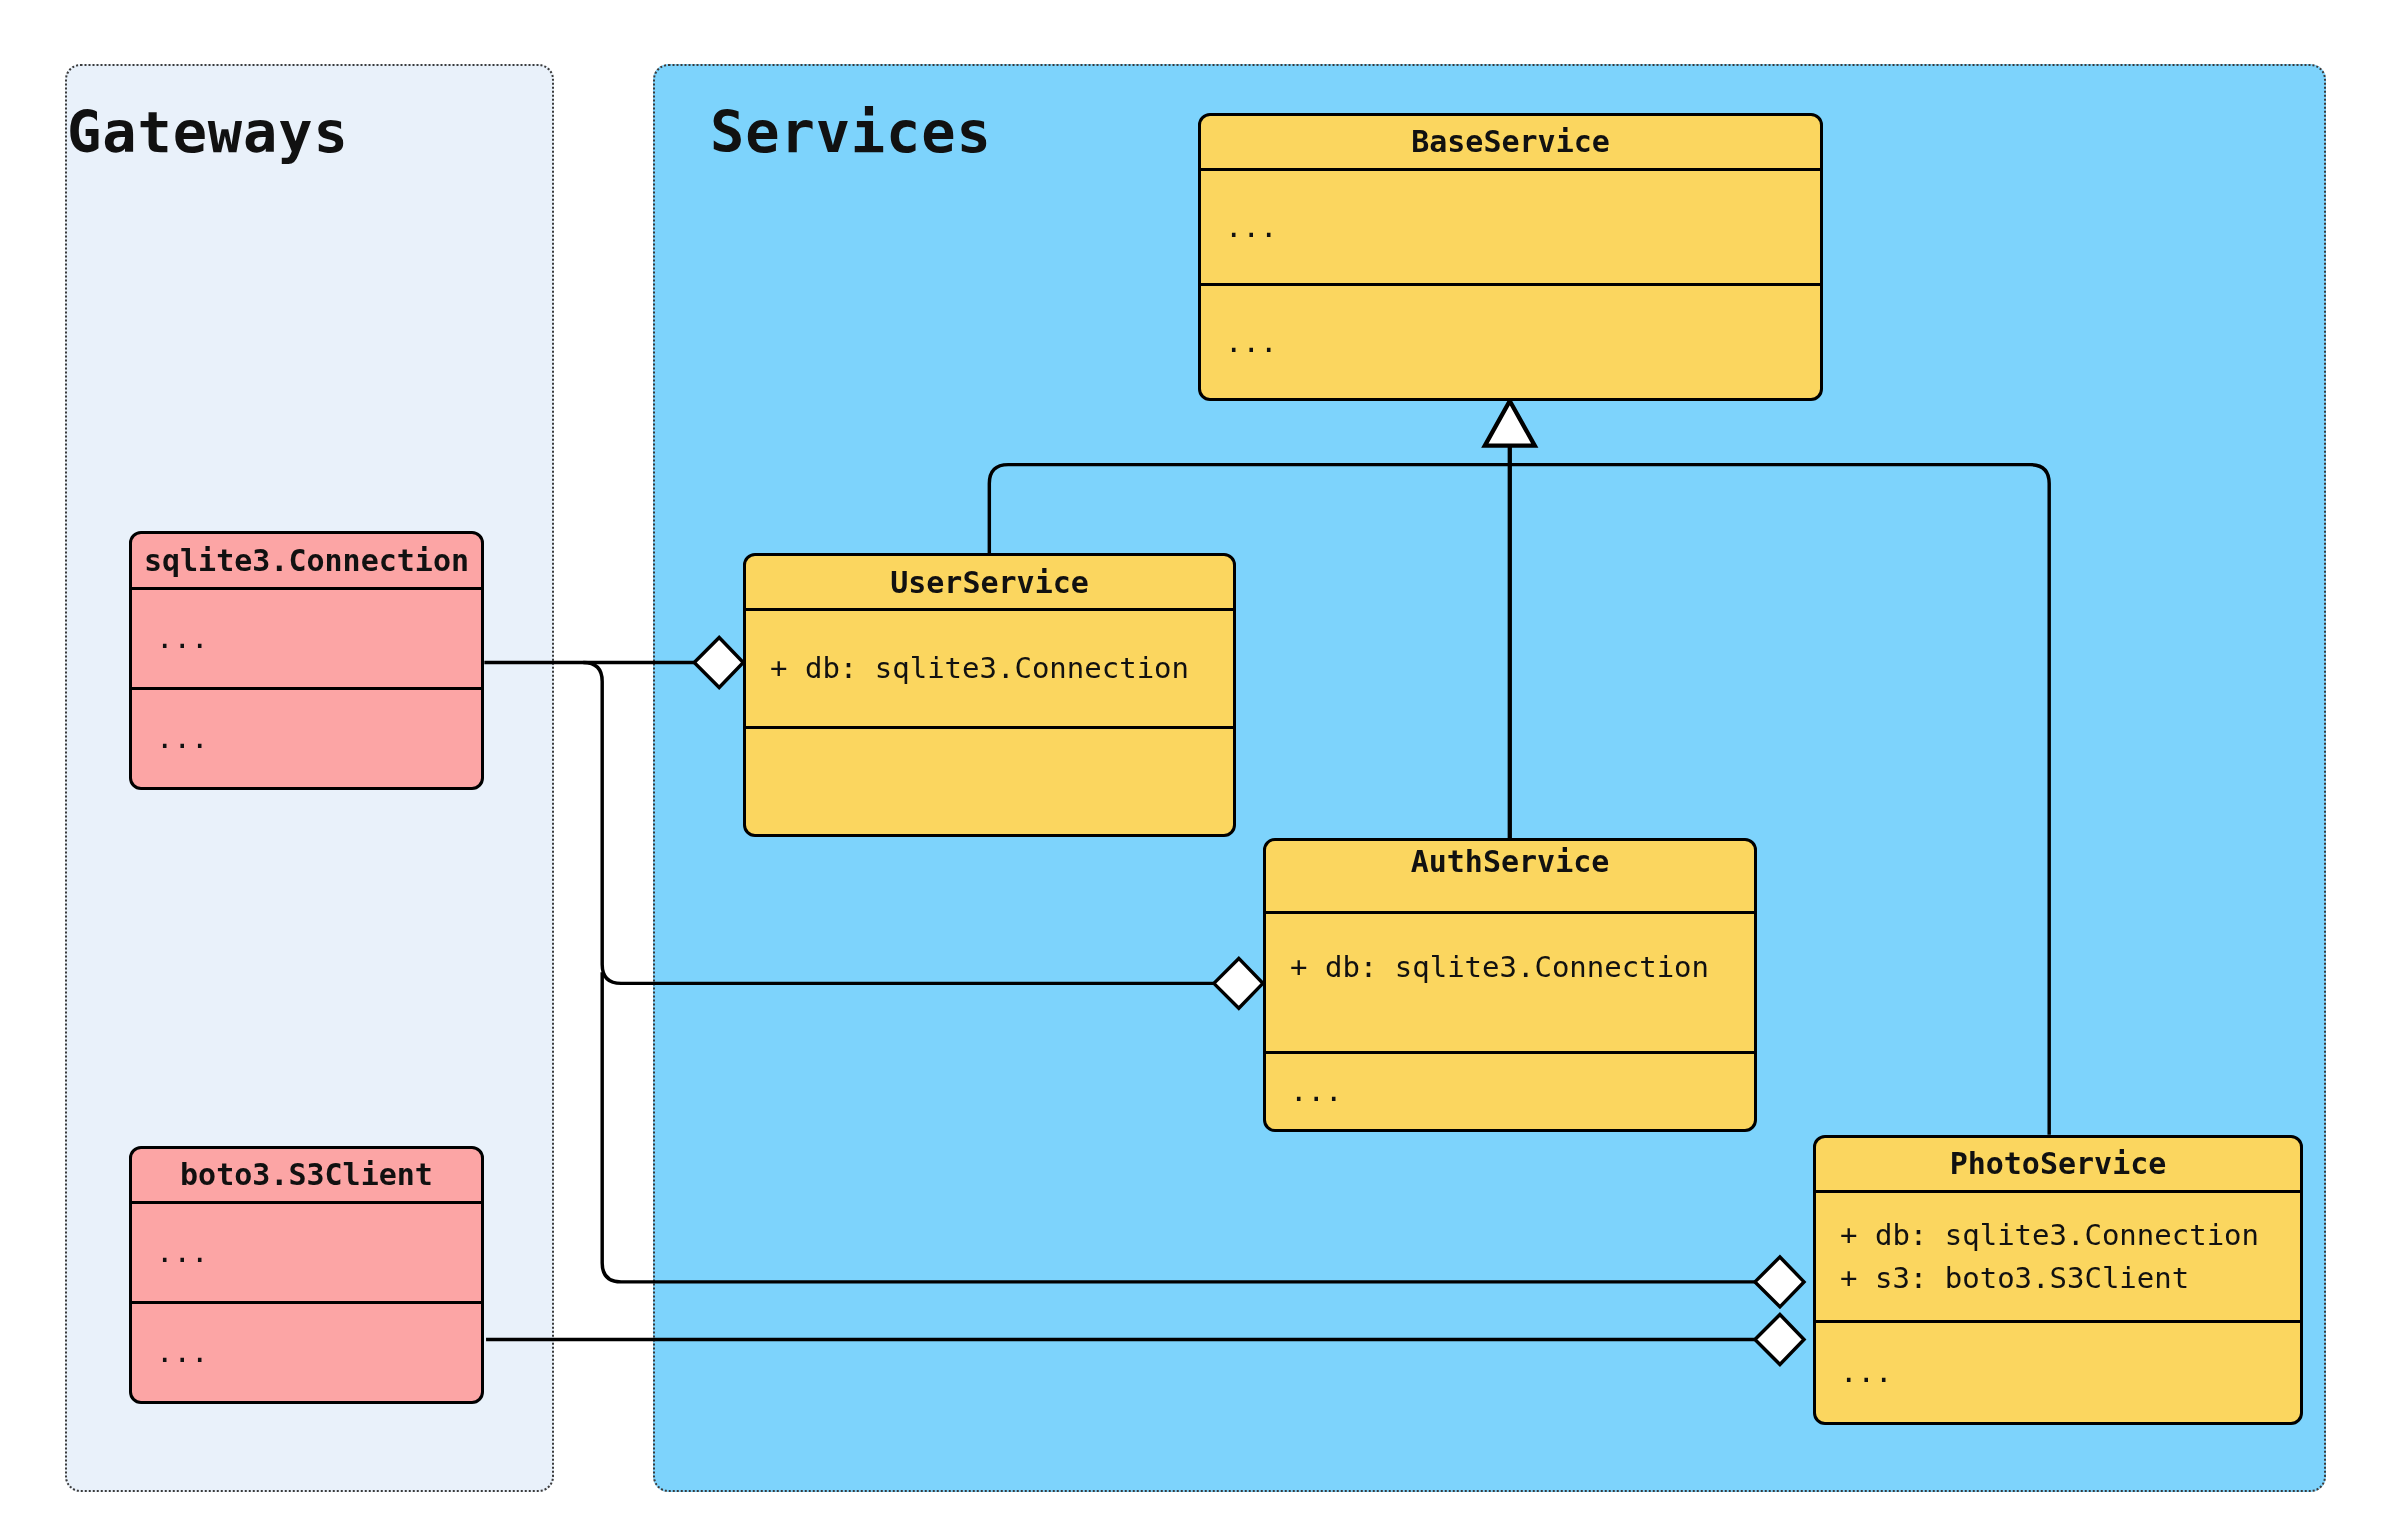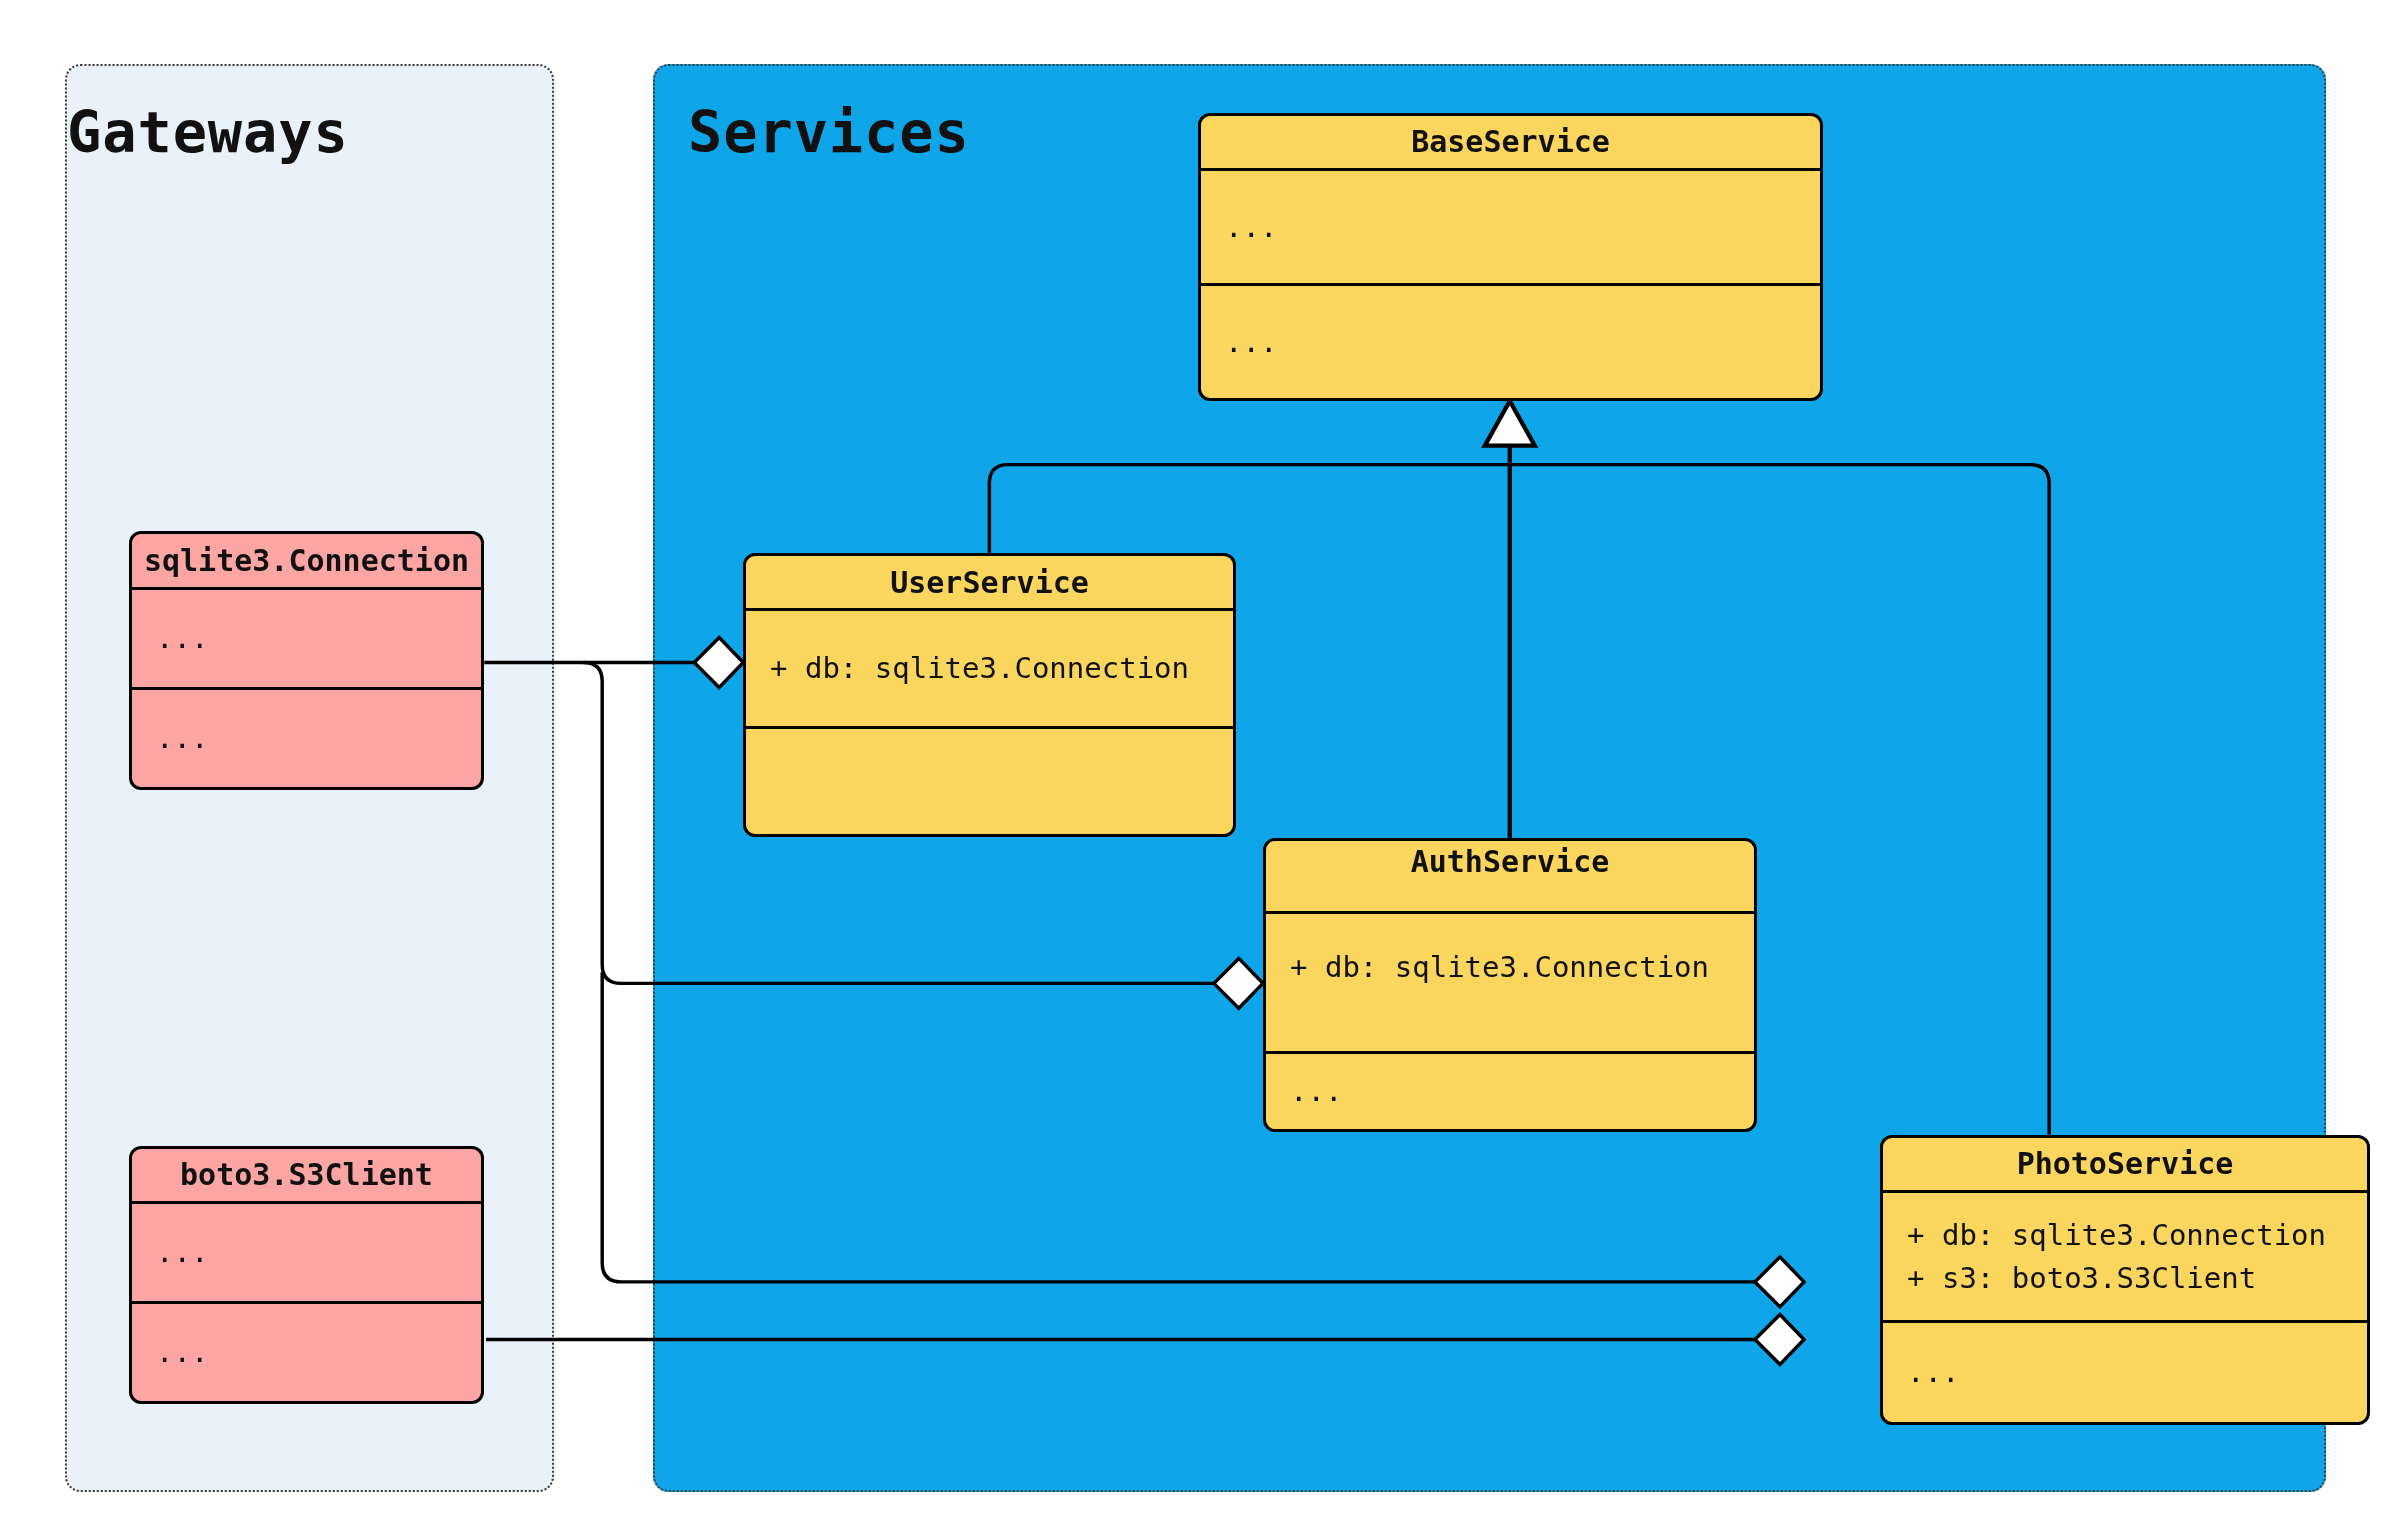--- a/index.html
+++ b/index.html
@@ -3,21 +3,21 @@
 <meta charset="utf-8">
 <style>
   * { margin: 0; padding: 0; box-sizing: border-box; }
   html, body { width: 2389px; height: 1534px; background: #ffffff;
     font-family: "DejaVu Sans Mono", "Liberation Mono", monospace; }
   #stage { position: relative; width: 2389px; height: 1534px; overflow: hidden; }
 
   
   .panel { position: absolute; border: 2.6px dotted #3b3b3b; border-radius: 15.5px; }
   .panel-gateways { left: 65px; top: 64px; width: 489px; height: 1428px; background: #e9f1fa; }
-  .panel-services { left: 653px; top: 64px; width: 1673px; height: 1428px; background: #0ea5e9; }
+  .panel-services { left: 653px; top: 64px; width: 1673px; height: 1428px; background: #7dd3fc; padding-left: 22px; }
   .panel-title { font-weight: bold; font-size: 57px; color: #111; letter-spacing: 0.9px; }
   .panel-gateways .panel-title { text-align: left; padding-top: 33px; }
   .panel-services .panel-title { text-align: left; padding: 33px 0 0 33px; }
 
   
   #wires { position: absolute; left: 0; top: 0; width: 2389px; height: 1534px; }
 
   
   .uml-class { position: absolute; border: 3.4px solid #000; border-radius: 12px;
     display: flex; flex-direction: column; color: #111; overflow: hidden; }
@@ -32,21 +32,21 @@
   
   .c-base   { left: 1198px; top: 113px;  width: 625px; height: 288px; }
   .c-base .uml-title { height: 53px; } .c-base .a { height: 118px; } .c-base .m { height: 117px; }
 
   .c-user   { left: 743px;  top: 553px;  width: 493px; height: 284px; }
   .c-user .uml-title { height: 53px; } .c-user .a { height: 120px; } .c-user .m { height: 110px; }
 
   .c-auth   { left: 1263px; top: 838px;  width: 494px; height: 294px; gap: 29px; }
   .c-auth .uml-title { height: 53px; } .c-auth .a { height: 141px; } .c-auth .m { height: 100px; }
 
-  .c-photo  { left: 1880px; top: 1135px; width: 490px; height: 290px; }
+  .c-photo  { left: 1813px; top: 1135px; width: 490px; height: 290px; }
   .c-photo .uml-title { height: 53px; } .c-photo .a { height: 133px; } .c-photo .m { height: 104px; }
 
   .c-sqlite { left: 129px;  top: 531px;  width: 355px; height: 259px; }
   .c-sqlite .uml-title { height: 54px; } .c-sqlite .a { height: 103px; } .c-sqlite .m { height: 102px; }
 
   .c-boto   { left: 129px;  top: 1146px; width: 355px; height: 258px; }
   .c-boto .uml-title { height: 53px; } .c-boto .a { height: 103px; } .c-boto .m { height: 102px; }
 </style>
 </head>
 <body>

